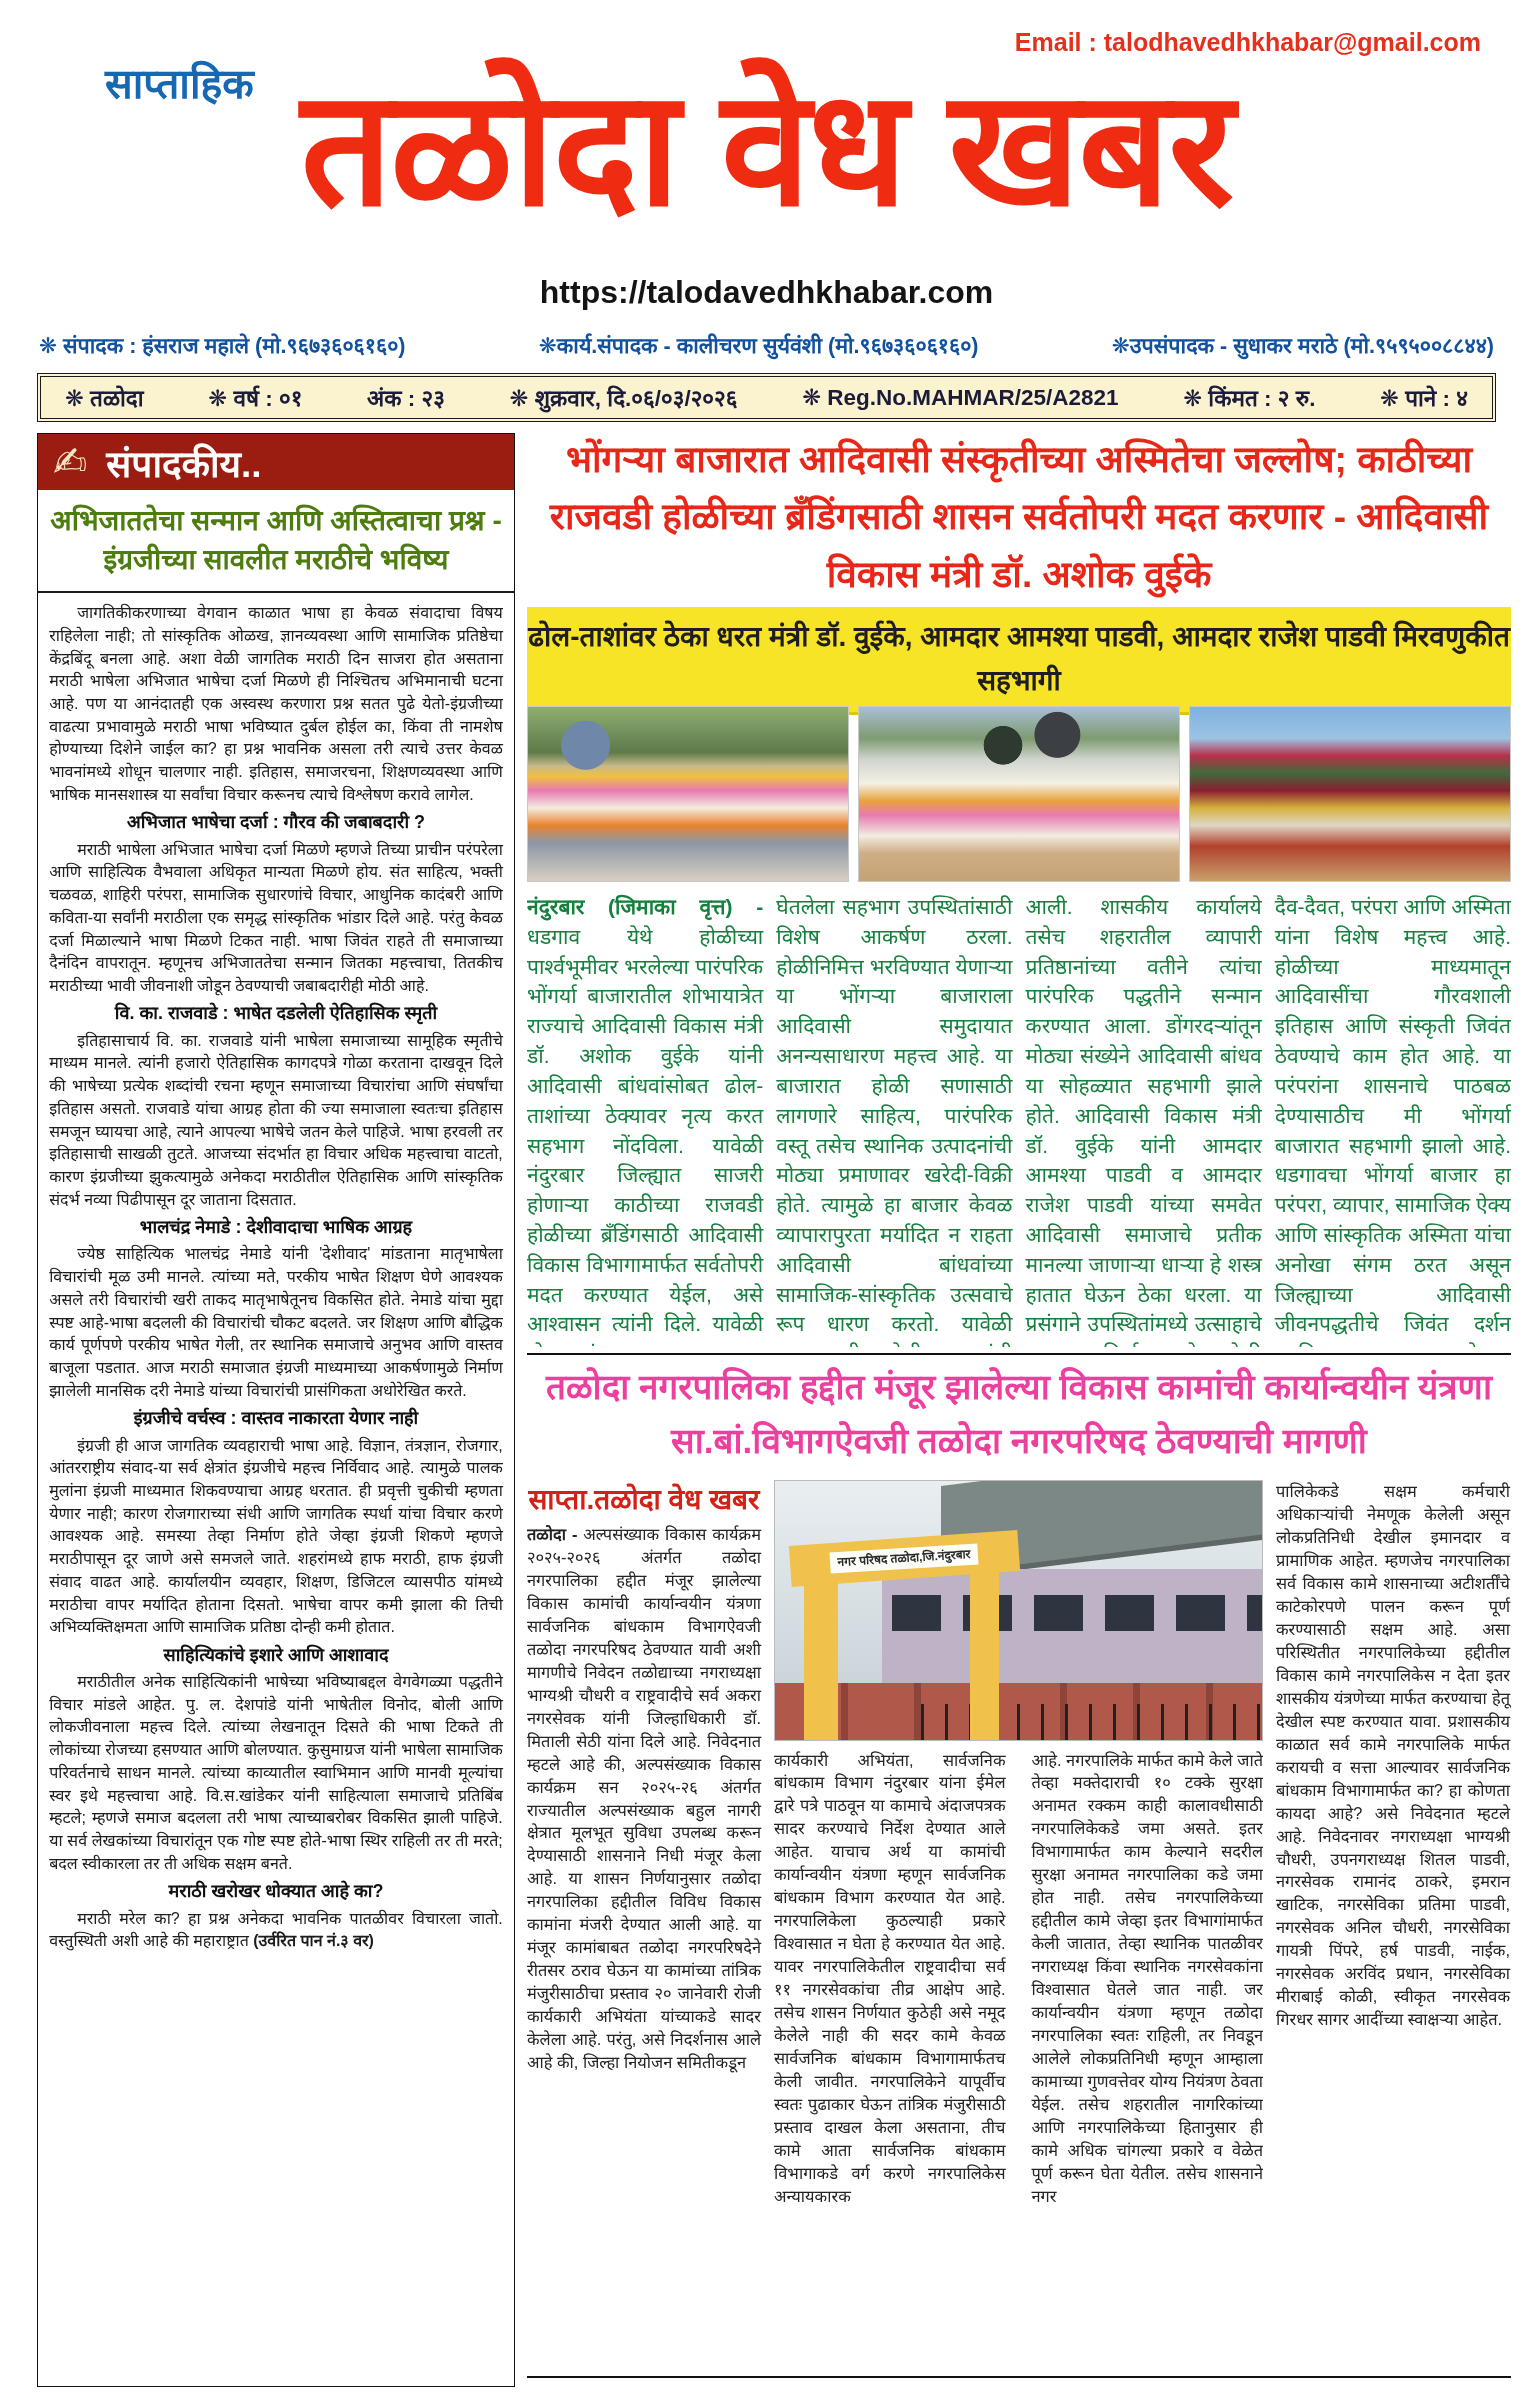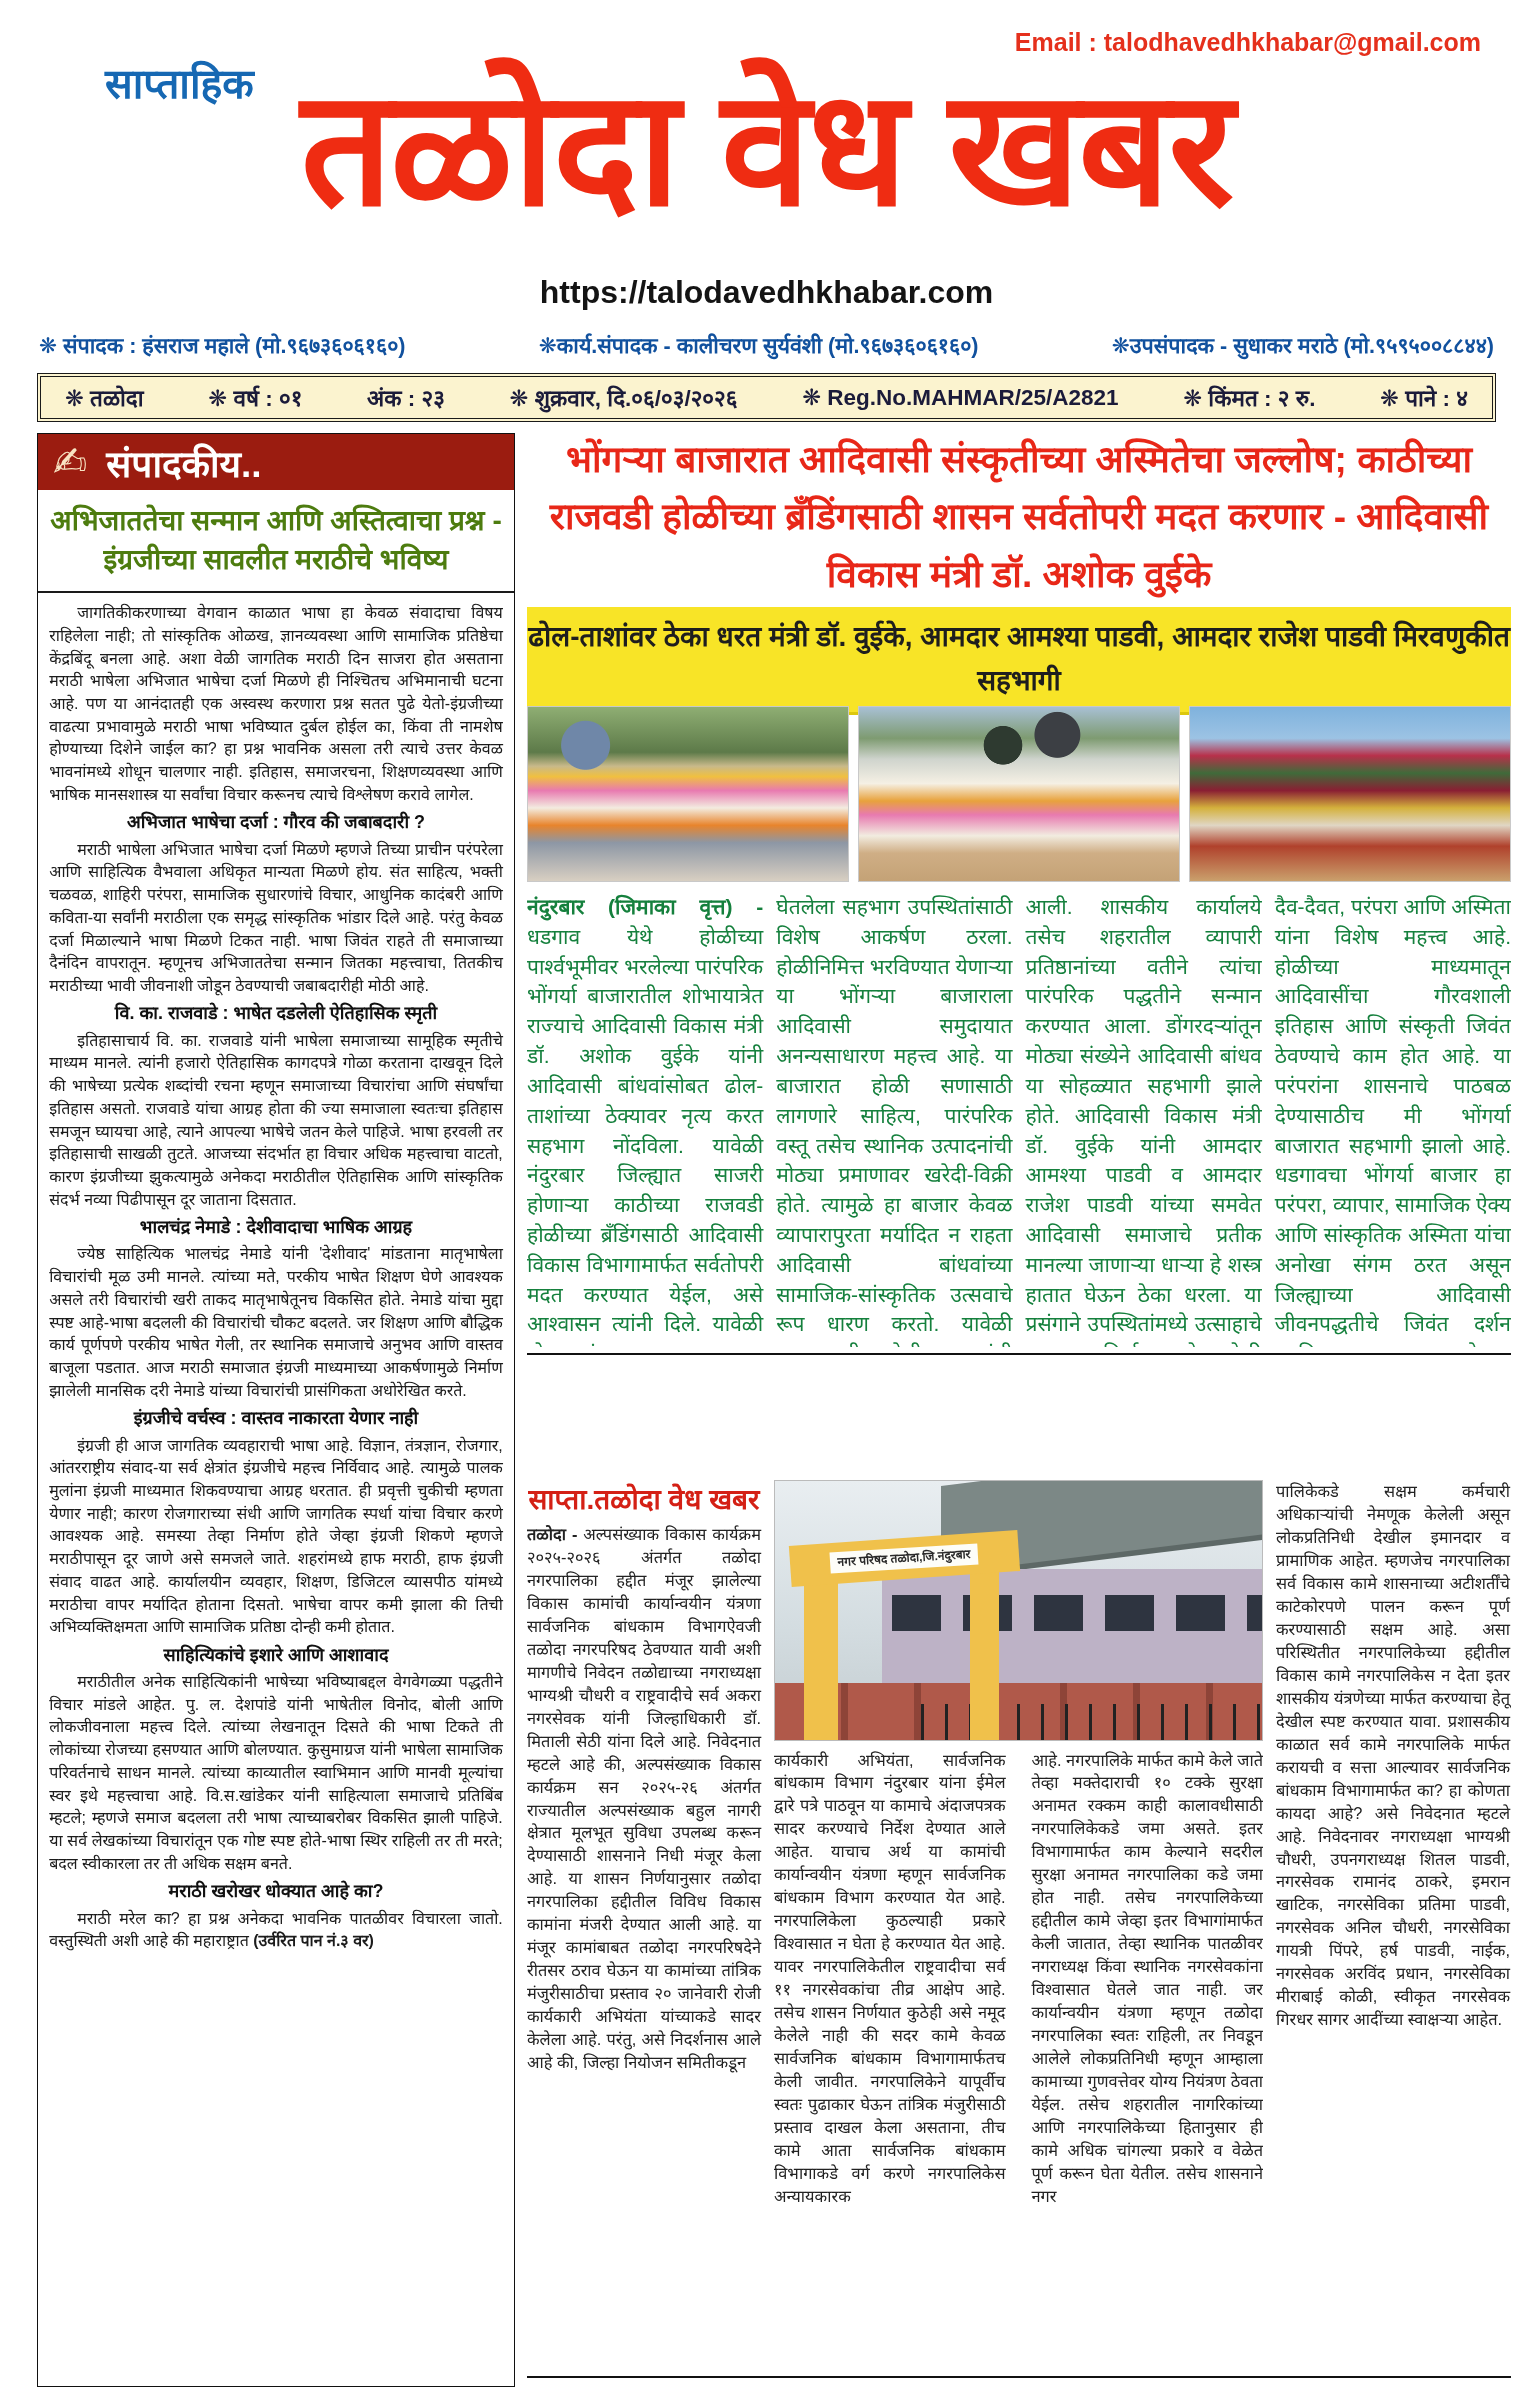--- a/index.html
+++ b/index.html
@@ -138,20 +138,21 @@
 
   <div class="art1cols">
     <div class="col"><span class="dateline">नंदुरबार (जिमाका वृत्त) - </span><span>धडगाव येथे होळीच्या पार्श्वभूमीवर भरलेल्या पारंपरिक भोंगर्या बाजारातील शोभायात्रेत राज्याचे आदिवासी विकास मंत्री डॉ. अशोक वुईके यांनी आदिवासी बांधवांसोबत ढोल-ताशांच्या ठेक्यावर नृत्य करत सहभाग नोंदविला. यावेळी नंदुरबार जिल्ह्यात साजरी होणाऱ्या काठीच्या राजवडी होळीच्या ब्रँडिंगसाठी आदिवासी विकास विभागामार्फत सर्वतोपरी मदत करण्यात येईल, असे आश्वासन त्यांनी दिले. यावेळी ढोलताशांच्या गजरात, हातात धाऱ्या शस्त्र उंचावून ठेका धरत त्यांनी</span></div>
     <div class="col">घेतलेला सहभाग उपस्थितांसाठी विशेष आकर्षण ठरला. होळीनिमित्त भरविण्यात येणाऱ्या या भोंगऱ्या बाजाराला आदिवासी समुदायात अनन्यसाधारण महत्त्व आहे. या बाजारात होळी सणासाठी लागणारे साहित्य, पारंपरिक वस्तू तसेच स्थानिक उत्पादनांची मोठ्या प्रमाणावर खरेदी-विक्री होते. त्यामुळे हा बाजार केवळ व्यापारापुरता मर्यादित न राहता आदिवासी बांधवांच्या सामाजिक-सांस्कृतिक उत्सवाचे रूप धारण करतो. यावेळी धडगावमधील पोलीस पाटलांची मानाची मिरवणूक काढण्यात</div>
     <div class="col">आली. शासकीय कार्यालये तसेच शहरातील व्यापारी प्रतिष्ठानांच्या वतीने त्यांचा पारंपरिक पद्धतीने सन्मान करण्यात आला. डोंगरदऱ्यांतून मोठ्या संख्येने आदिवासी बांधव या सोहळ्यात सहभागी झाले होते. आदिवासी विकास मंत्री डॉ. वुईके यांनी आमदार आमश्या पाडवी व आमदार राजेश पाडवी यांच्या समवेत आदिवासी समाजाचे प्रतीक मानल्या जाणाऱ्या धाऱ्या हे शस्त्र हातात घेऊन ठेका धरला. या प्रसंगाने उपस्थितांमध्ये उत्साहाचे वातावरण निर्माण झाले. यावेळी बोलताना मंत्री डॉ. वुईके म्हणाले, आदिवासी समाजासाठी</div>
     <div class="col">दैव-दैवत, परंपरा आणि अस्मिता यांना विशेष महत्त्व आहे. होळीच्या माध्यमातून आदिवासींचा गौरवशाली इतिहास आणि संस्कृती जिवंत ठेवण्याचे काम होत आहे. या परंपरांना शासनाचे पाठबळ देण्यासाठीच मी भोंगर्या बाजारात सहभागी झालो आहे. धडगावचा भोंगर्या बाजार हा परंपरा, व्यापार, सामाजिक ऐक्य आणि सांस्कृतिक अस्मिता यांचा अनोखा संगम ठरत असून जिल्ह्याच्या आदिवासी जीवनपद्धतीचे जिवंत दर्शन घडविणारा आगळावेगळा लोकउत्सव म्हणून पुन्हा एकदा अधोरेखित झाला.</div>
   </div>
 
   <div class="rule1"></div>
 
+  <div class="headline2">तळोदा नगरपालिका हद्दीत मंजूर झालेल्या विकास कामांची कार्यान्वयीन यंत्रणा सा.बां.विभागऐवजी तळोदा नगरपरिषद ठेवण्याची मागणी</div>
 
   <div class="art2">
     <div class="a2col1">
       <div class="byline">साप्ता.तळोदा वेध खबर</div>
       <span class="dateline">तळोदा - </span><span>अल्पसंख्याक विकास कार्यक्रम २०२५-२०२६ अंतर्गत तळोदा नगरपालिका हद्दीत मंजूर झालेल्या विकास कामांची कार्यान्वयीन यंत्रणा सार्वजनिक बांधकाम विभागऐवजी तळोदा नगरपरिषद ठेवण्यात यावी अशी मागणीचे निवेदन तळोद्याच्या नगराध्यक्षा भाग्यश्री चौधरी व राष्ट्रवादीचे सर्व अकरा नगरसेवक यांनी जिल्हाधिकारी डॉ. मिताली सेठी यांना दिले आहे. निवेदनात म्हटले आहे की, अल्पसंख्याक विकास कार्यक्रम सन २०२५-२६ अंतर्गत राज्यातील अल्पसंख्याक बहुल नागरी क्षेत्रात मूलभूत सुविधा उपलब्ध करून देण्यासाठी शासनाने निधी मंजूर केला आहे. या शासन निर्णयानुसार तळोदा नगरपालिका हद्दीतील विविध विकास कामांना मंजरी देण्यात आली आहे. या मंजूर कामांबाबत तळोदा नगरपरिषदेने रीतसर ठराव घेऊन या कामांच्या तांत्रिक मंजुरीसाठीचा प्रस्ताव २० जानेवारी रोजी कार्यकारी अभियंता यांच्याकडे सादर केलेला आहे. परंतु, असे निदर्शनास आले आहे की, जिल्हा नियोजन समितीकडून</span>
     </div>
     <div class="a2mid">
       <div class="bphoto">
         <div class="roof"></div>
         <div class="bld"></div>

